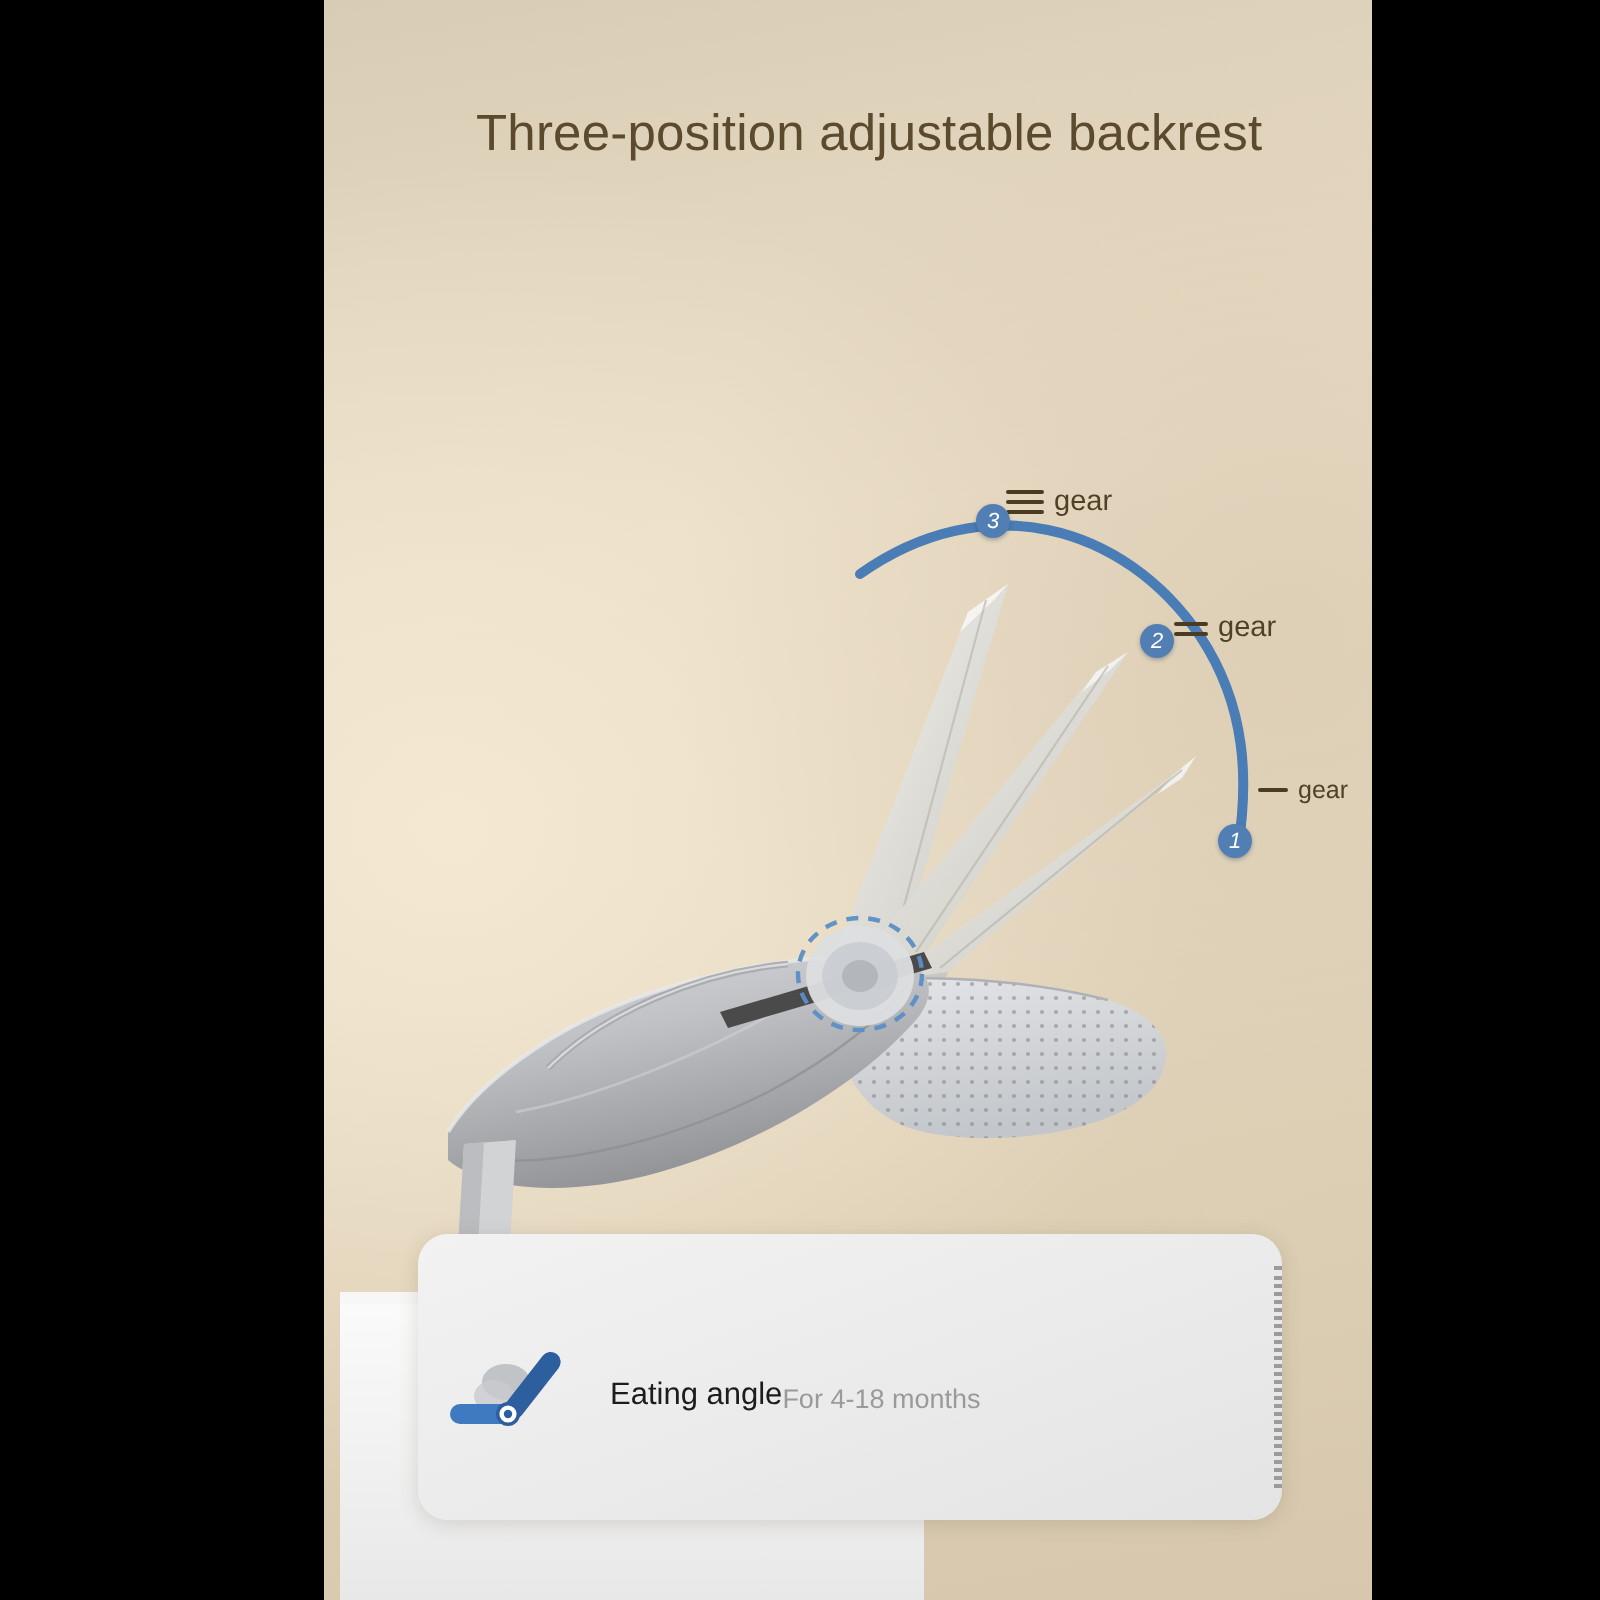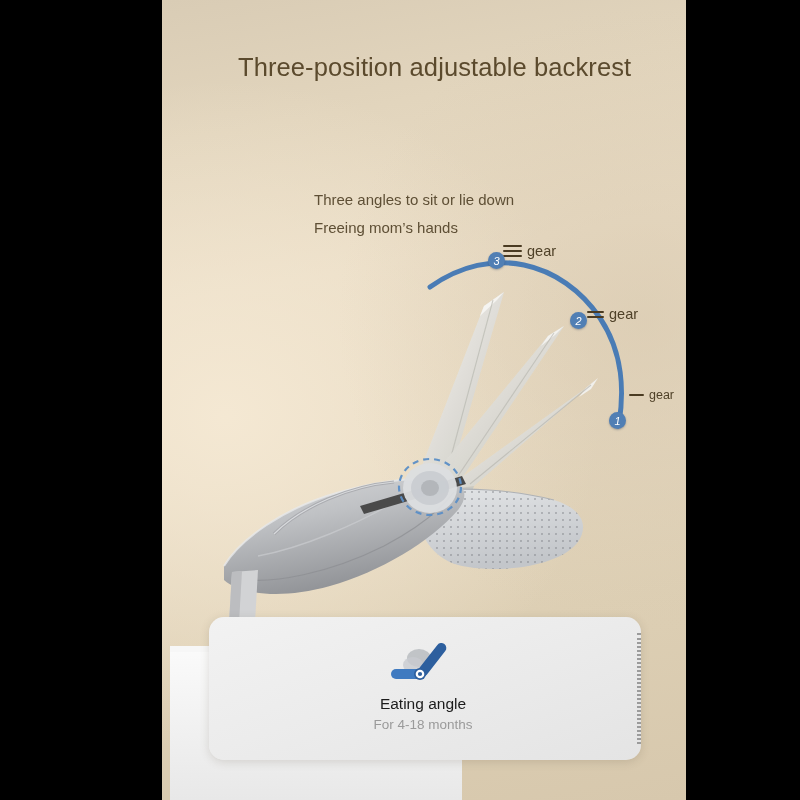--- a/index.html
+++ b/index.html
@@ -157,21 +157,20 @@
     border-radius: 15px;
     box-shadow: 0 2px 10px rgba(90,80,60,0.18);
     z-index: 9;
     display: flex;
     align-items: stretch;
   }
   .card-col {
     flex: 1 1 0;
     position: relative;
     display: flex;
-    flex-direction: column;
     align-items: center;
     justify-content: flex-start;
     padding-top: 22px;
   }
   .divider {
     width: 0;
     border-left: 2px dotted #9b9b9b;
     margin: 16px 0 16px 0;
     align-self: stretch;
   }
@@ -312,24 +311,20 @@
           <path d="M0,0.5 L9,5.5 L0,10.5 Z" fill="#4a7cb5"></path>
         </marker>
       </defs>
       <path d="M 268 287 C 330 243 400 262 438 318 C 462 354 462 392 457 424" fill="none" stroke="#4a7cb5" stroke-width="5" stroke-linecap="round" marker-end="url(#arrowHead)"></path>
     </svg>
 
     <div id="headline" class="layer">
       <div class="hl">Three-position adjustable backrest</div>
     </div>
 
-    <div id="subcopy" class="layer">
-      <div class="sl">Three angles to sit or lie down</div>
-      <div class="sl">Freeing mom’s hands</div>
-    </div>
 
     <div class="gear-label" id="gear3">
       <span class="bars">
           <i></i>
           <i></i>
           <i></i>
         </span>
       <span class="gtext">gear</span>
     </div>
     <div class="pip" id="pip3">3</div>

